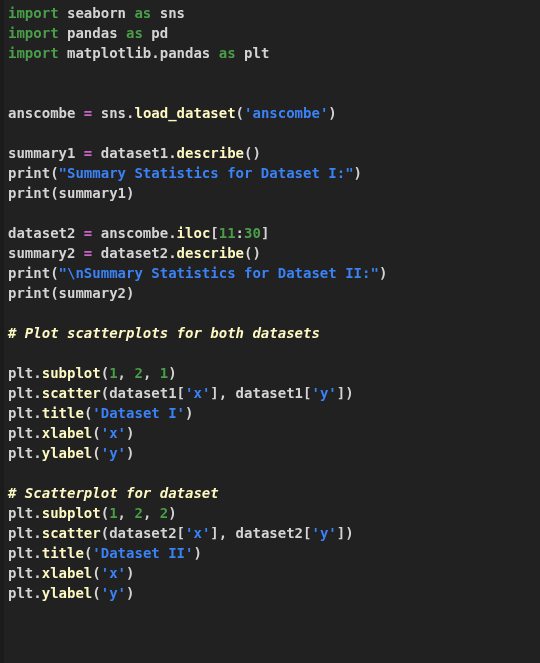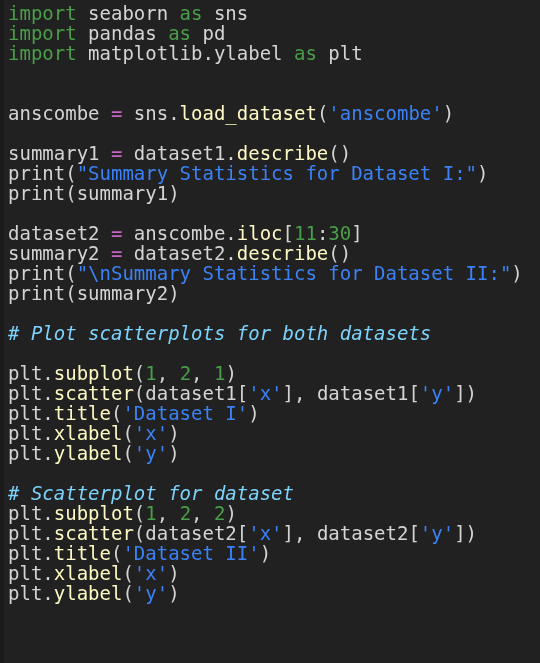--- a/index.html
+++ b/index.html
@@ -33,45 +33,46 @@
     position: absolute;
     left: 0;
     top: 0;
     width: 540px;
     padding: 3px 0 0 8px;
     box-sizing: border-box;
   }
   .line {
     height: 20px;
     line-height: 20px;
-    font-size: 19px;
+    font-size: 14px;
     letter-spacing: 0px;
     white-space: pre;
     color: #d4d4d4;
+    font-weight: bold;
   }
   .line.blank { color: transparent; }
 
   
   .kw   { color: #4a9e4a; }            
   .fn   { color: #fef9c3; }            
   .str  { color: #3b82f6; }            
   .num  { color: #4a9e4a; }            
   .op   { color: #c764c7; }            
   .id   { color: #d4d4d4; }            
-  .cmt  { color: #7dd3fc; font-style: italic; }  
+  .cmt  { color: #fef9c3; font-style: italic; }  
 </style>
 </head>
 <body>
 
 <div id="editor">
   <div id="gutter-strip"></div>
   <div id="code">
       <div class="line"><span class="kw">import</span><span class="id"> seaborn </span><span class="kw">as</span><span class="id"> sns</span></div>
       <div class="line"><span class="kw">import</span><span class="id"> pandas </span><span class="kw">as</span><span class="id"> pd</span></div>
-      <div class="line"><span class="kw">import</span><span class="id"> matplotlib.ylabel </span><span class="kw">as</span><span class="id"> plt</span></div>
+      <div class="line"><span class="kw">import</span><span class="id"> matplotlib.pandas </span><span class="kw">as</span><span class="id"> plt</span></div>
       <div class="line blank">&nbsp;</div>
       <div class="line blank">&nbsp;</div>
       <div class="line"><span class="id">anscombe </span><span class="op">=</span><span class="id"> sns.</span><span class="fn">load_dataset</span><span class="id">(</span><span class="str">'anscombe'</span><span class="id">)</span></div>
       <div class="line blank">&nbsp;</div>
       <div class="line"><span class="id">summary1 </span><span class="op">=</span><span class="id"> dataset1.</span><span class="fn">describe</span><span class="id">()</span></div>
       <div class="line"><span class="id">print(</span><span class="str">"Summary Statistics for Dataset I:"</span><span class="id">)</span></div>
       <div class="line"><span class="id">print(summary1)</span></div>
       <div class="line blank">&nbsp;</div>
       <div class="line"><span class="id">dataset2 </span><span class="op">=</span><span class="id"> anscombe.</span><span class="fn">iloc</span><span class="id">[</span><span class="num">11</span><span class="id">:</span><span class="num">30</span><span class="id">]</span></div>
       <div class="line"><span class="id">summary2 </span><span class="op">=</span><span class="id"> dataset2.</span><span class="fn">describe</span><span class="id">()</span></div>

